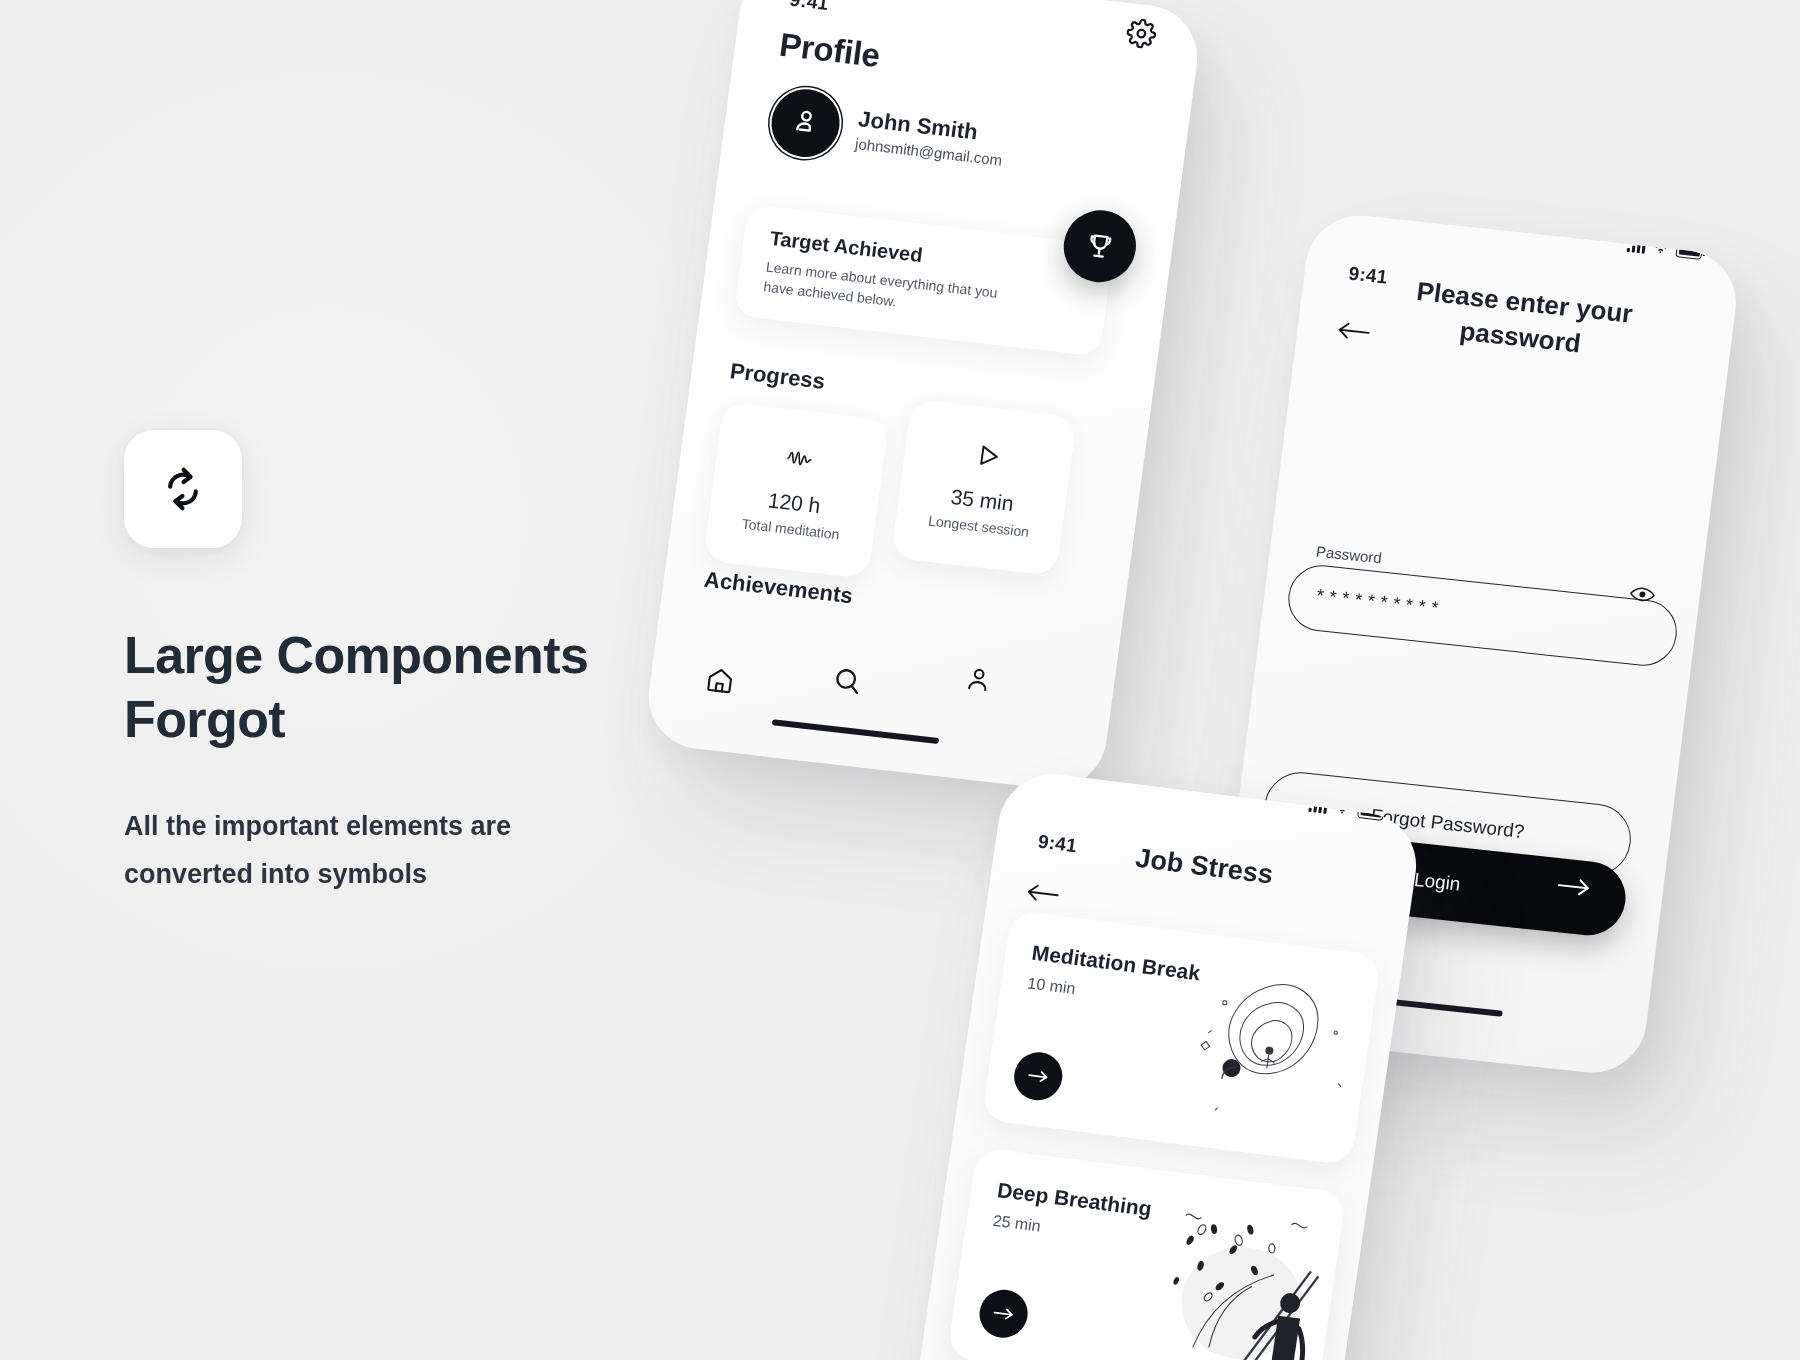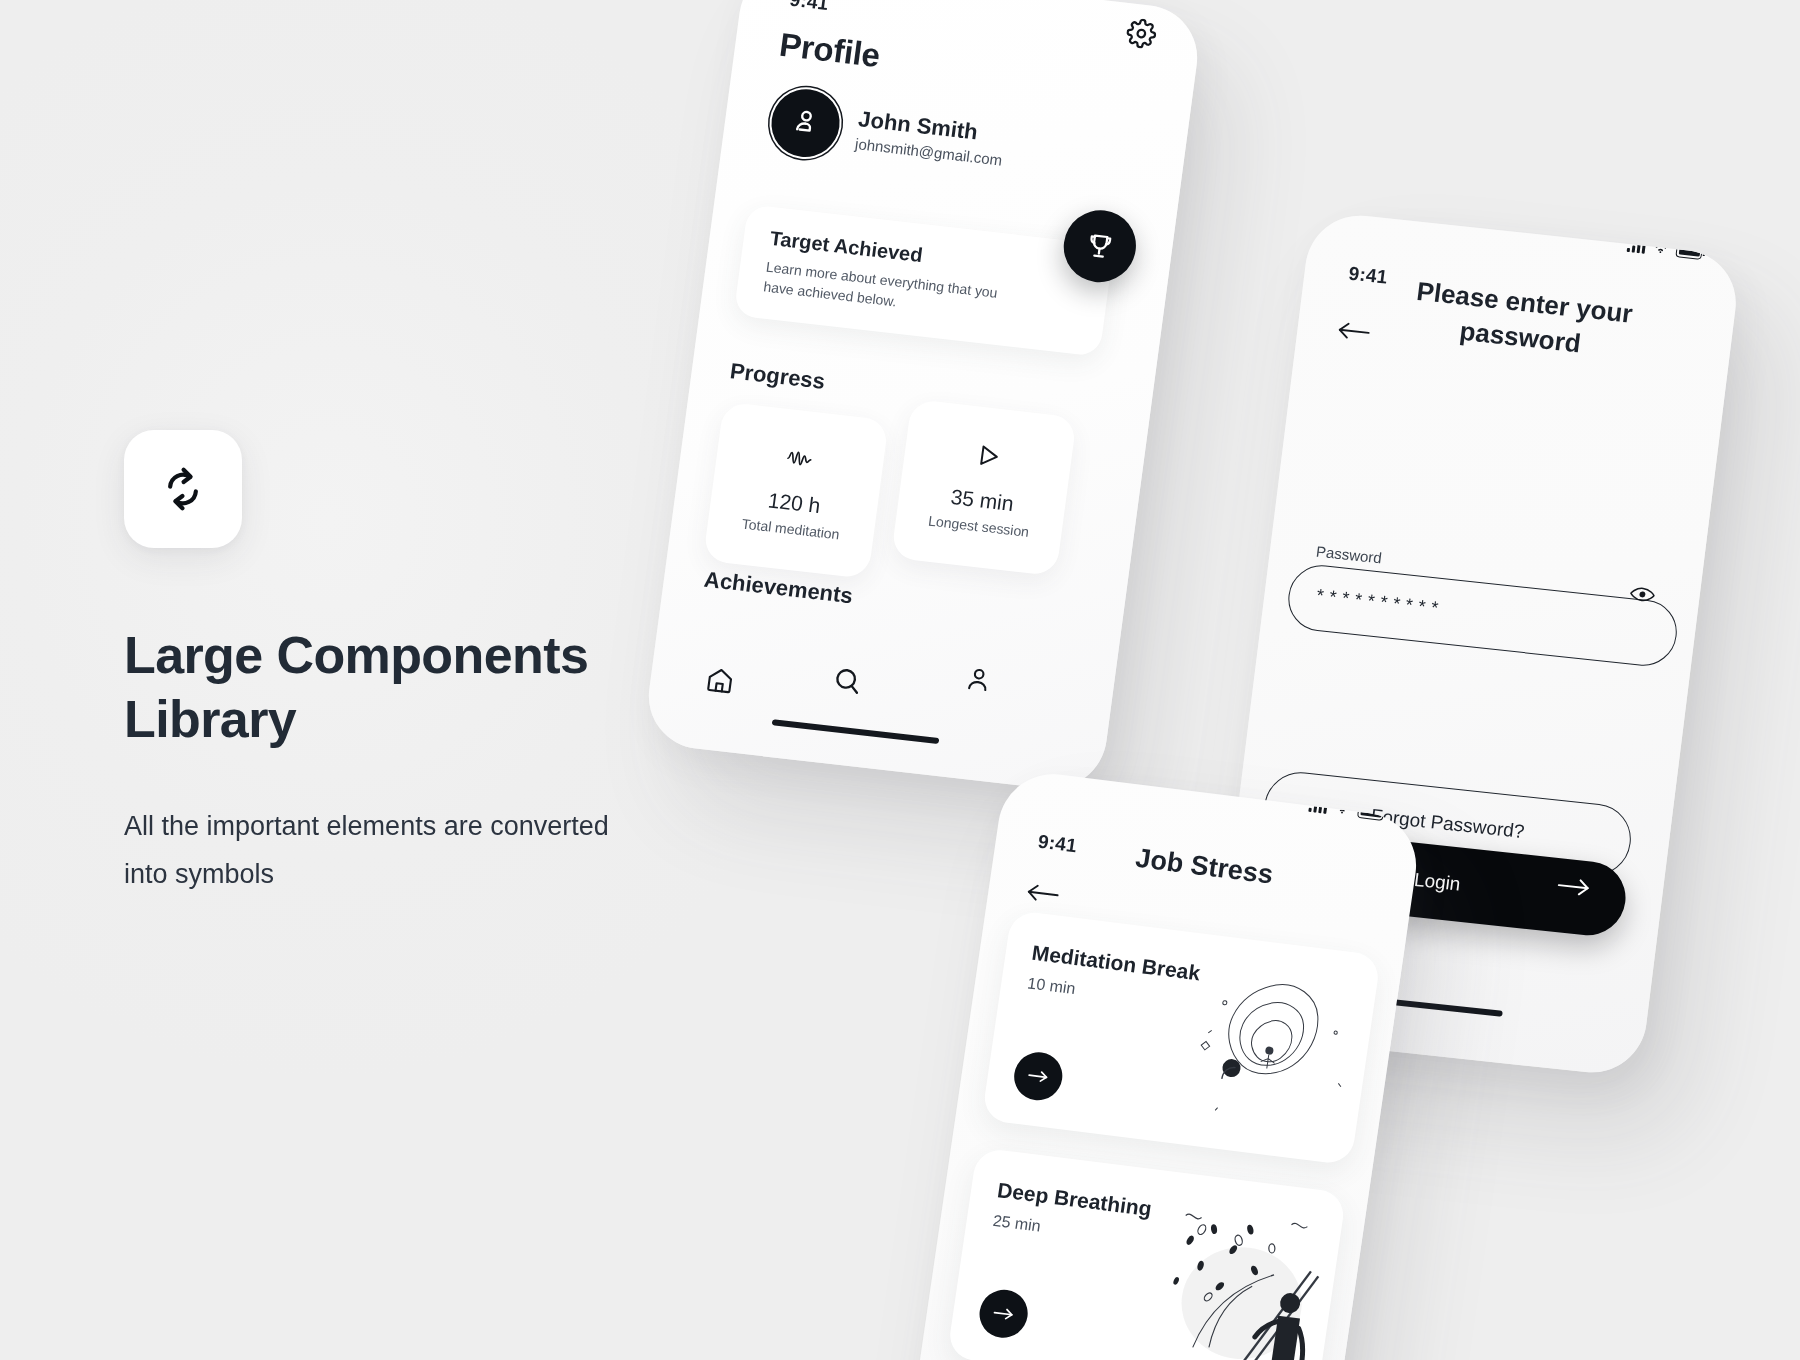--- a/index.html
+++ b/index.html
@@ -44,21 +44,21 @@
     line-height: 1.23;
     font-weight: 700;
     letter-spacing: -0.6px;
     color: #222b36;
     max-width: 520px;
   }
   .subtitle {
     margin-top: 50px;
     font-size: 27px;
     line-height: 1.78;
-    font-weight: 400;
+    font-weight: 700;
     color: #2c3440;
     max-width: 500px;
   }
 
   
   .phone {
     position: absolute;
     background: #fdfdfd;
     border-radius: 54px;
     overflow: hidden;
@@ -289,21 +289,21 @@
       <span>
         <svg viewBox="0 0 48 48" fill="none" stroke="#0d1116" stroke-width="3.6" stroke-linecap="round" stroke-linejoin="round">
           <path d="M13 22 A11 11 0 0 1 30 13.5"></path>
           <polyline points="24.5,7.5 30.5,13.5 24.5,18"></polyline>
           <path d="M35 26 A11 11 0 0 1 18 34.5"></path>
           <polyline points="23.5,40.5 17.5,34.5 23.5,30"></polyline>
         </svg>
       </span>
     </div>
 
-    <h1 class="big-title">Large Components Library</h1>
+    <h1 class="big-title">Large Components Forgot</h1>
 
     <p class="subtitle">All the important elements are converted into symbols</p>
   </div>
 
   <div class="phone" id="phone-profile">
     <div class="phone-inner">
 
       <div class="status-time">9:41</div>
 
       <div class="gear">

